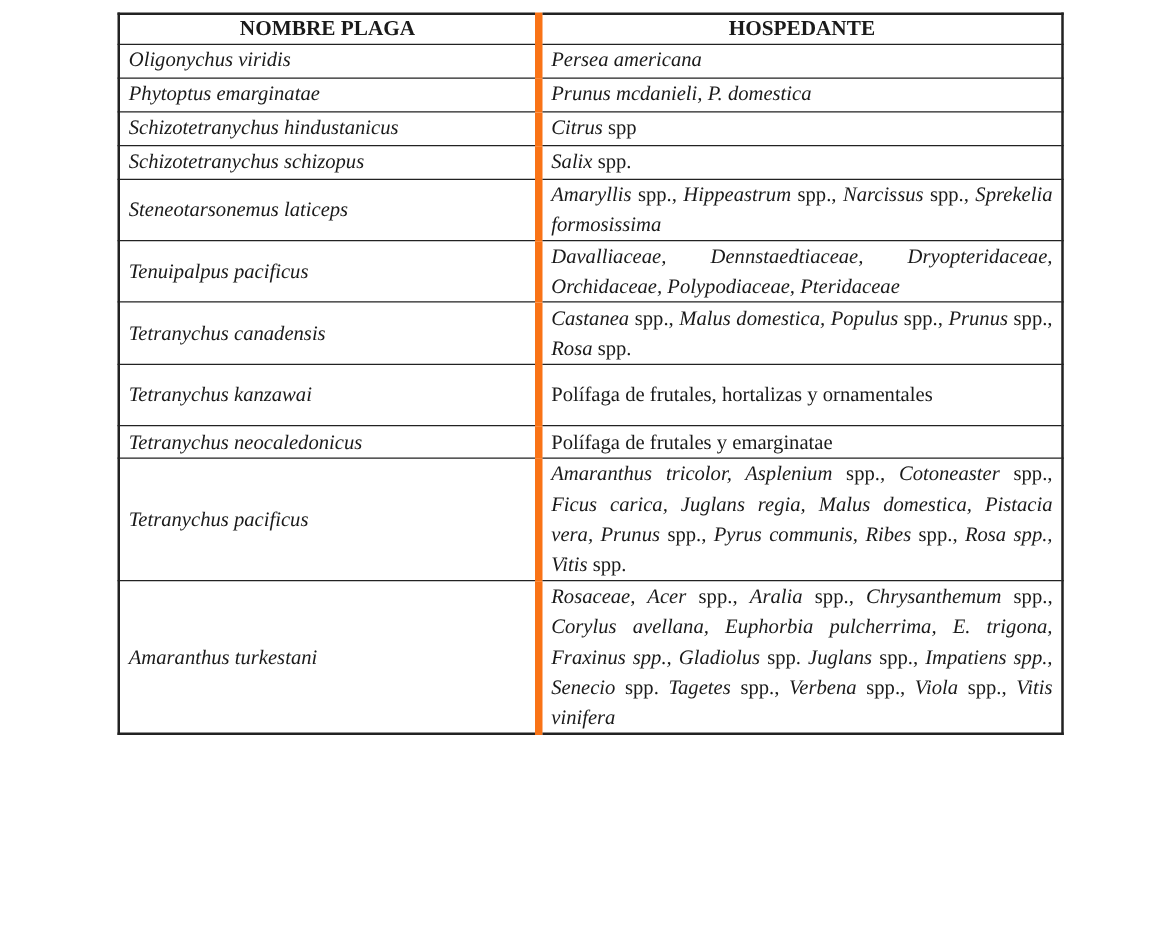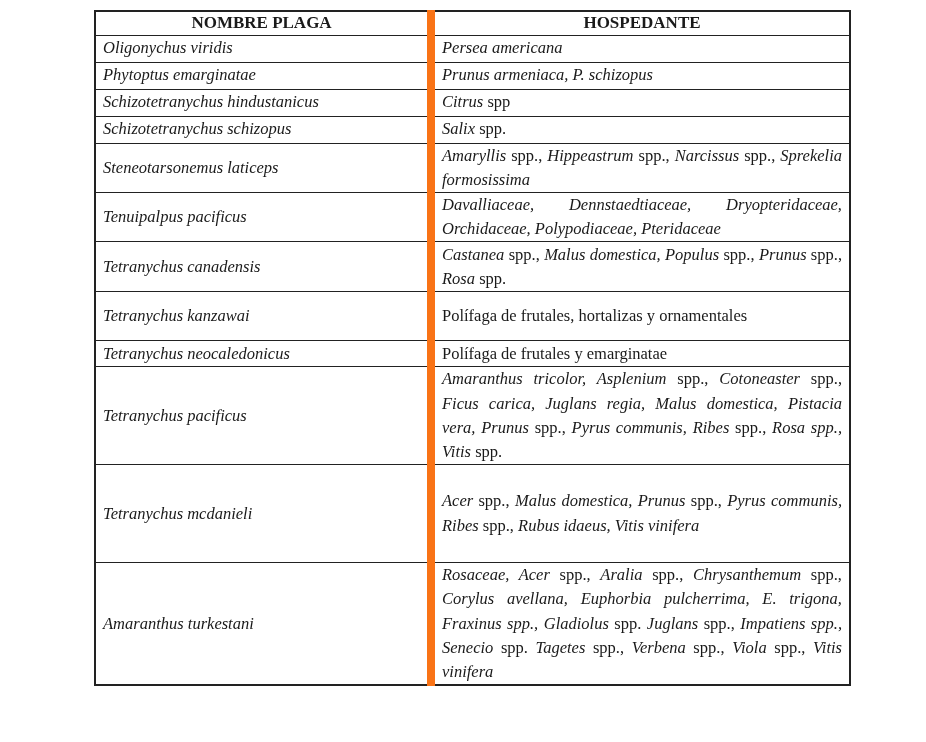--- a/index.html
+++ b/index.html
@@ -28,21 +28,21 @@
   }
   .plaga-table col.c1 { width: 336px; }
   .plaga-table col.c2 { width: 419px; }
   .plaga-table th, .plaga-table td {
     border: 1.5px solid #222222;
     padding: 0 7px;
     vertical-align: middle;
     overflow: hidden;
   }
   .plaga-table th:first-child, .plaga-table td:first-child {
-    border-right: 8px solid #f97316;
+    border-right: 6px solid #f97316;
   }
   .plaga-table thead tr { height: 24px; }
   .plaga-table th {
     font-size: 17px;
     font-weight: bold;
     text-align: center;
     line-height: 22px;
     white-space: nowrap;
   }
   .plaga-table td {
@@ -80,21 +80,21 @@
         <th>HOSPEDANTE</th>
       </tr>
     </thead>
     <tbody>
         <tr>
           <td><span class="it">Oligonychus viridis</span></td>
           <td><span class="it">Persea americana</span></td>
         </tr>
         <tr>
           <td><span class="it">Phytoptus emarginatae</span></td>
-          <td><span class="it">Prunus armeniaca, P. schizopus</span></td>
+          <td><span class="it">Prunus mcdanieli, P. domestica</span></td>
         </tr>
         <tr>
           <td><span class="it">Schizotetranychus hindustanicus</span></td>
           <td><span class="it">Citrus</span><span class="rm"> spp</span></td>
         </tr>
         <tr>
           <td><span class="it">Schizotetranychus schizopus</span></td>
           <td><span class="it">Salix</span><span class="rm"> spp.</span></td>
         </tr>
         <tr>
@@ -115,22 +115,18 @@
         </tr>
         <tr>
           <td><span class="it">Tetranychus neocaledonicus</span></td>
           <td><span class="rm">Polífaga de frutales y emarginatae</span></td>
         </tr>
         <tr>
           <td><span class="it">Tetranychus pacificus</span></td>
           <td><span class="it">Amaranthus tricolor, Asplenium</span><span class="rm"> spp., </span><span class="it">Cotoneaster</span><span class="rm"> spp., </span><span class="it">Ficus carica, Juglans regia, Malus domestica, Pistacia vera, Prunus</span><span class="rm"> spp., </span><span class="it">Pyrus communis, Ribes</span><span class="rm"> spp., </span><span class="it">Rosa spp., </span><span class="it">Vitis</span><span class="rm"> spp.</span></td>
         </tr>
         <tr>
-          <td><span class="it">Tetranychus mcdanieli</span></td>
-          <td><span class="it">Acer</span><span class="rm"> spp., </span><span class="it">Malus domestica, Prunus</span><span class="rm"> spp., </span><span class="it">Pyrus communis, Ribes</span><span class="rm"> spp., </span><span class="it">Rubus idaeus, Vitis vinifera</span></td>
-        </tr>
-        <tr>
           <td><span class="it">Amaranthus turkestani</span></td>
           <td><span class="it">Rosaceae, Acer</span><span class="rm"> spp., </span><span class="it">Aralia</span><span class="rm"> spp., </span><span class="it">Chrysanthemum</span><span class="rm"> spp., </span><span class="it">Corylus avellana, Euphorbia pulcherrima, E. trigona, Fraxinus spp., </span><span class="it">Gladiolus</span><span class="rm"> spp. </span><span class="it">Juglans</span><span class="rm"> spp., </span><span class="it">Impatiens spp., </span><span class="it">Senecio</span><span class="rm"> spp. </span><span class="it">Tagetes</span><span class="rm"> spp., </span><span class="it">Verbena</span><span class="rm"> spp., </span><span class="it">Viola</span><span class="rm"> spp., </span><span class="it">Vitis vinifera</span></td>
         </tr>
       </tbody>
   </table>
 </div>
 
 </body></html>

